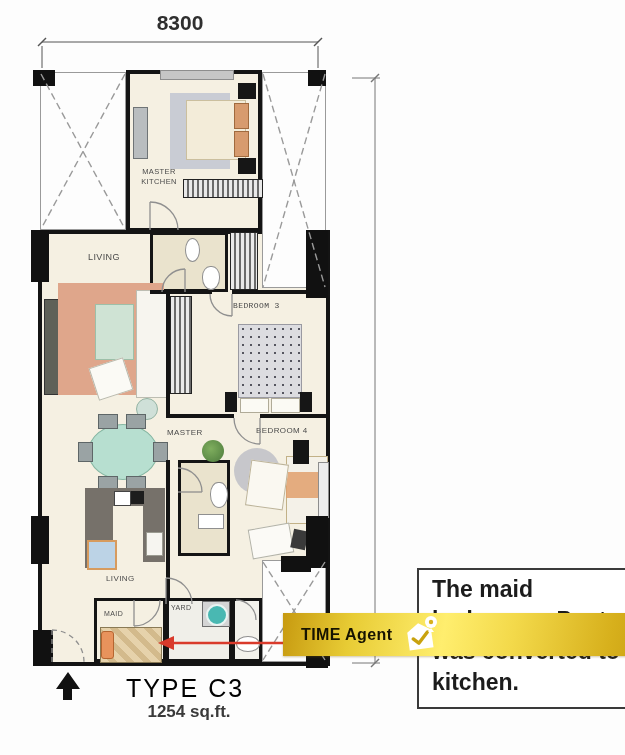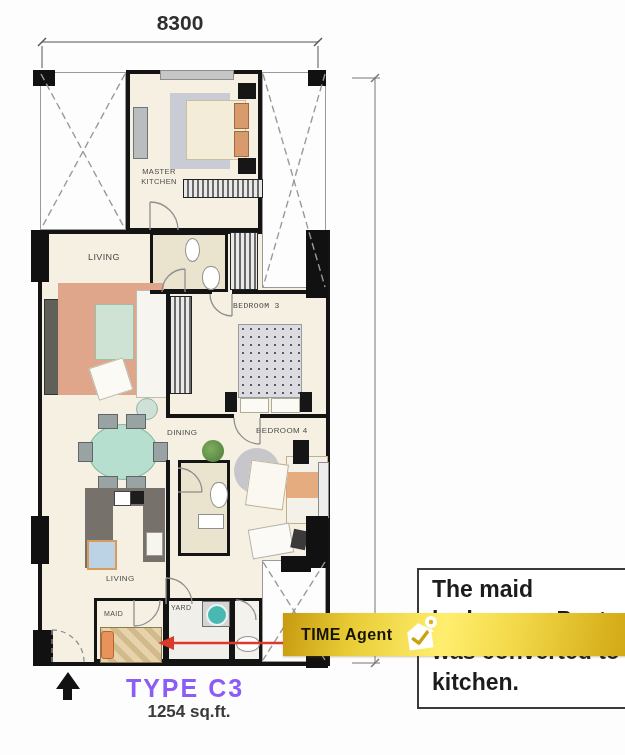--- a/index.html
+++ b/index.html
@@ -17,21 +17,21 @@
   .note-box{position:absolute;left:417px;top:568px;width:200px;height:133px;background:#fff;
     border:2.5px solid #3a3a3a;z-index:10;padding:4px 0 0 13px;}
   .note-line{font-size:23px;line-height:31px;font-weight:600;color:#1c1c1c;white-space:nowrap;}
   .banner{position:absolute;left:283px;top:613px;width:383px;height:43px;z-index:20;
     background:linear-gradient(100deg,#c79a10 0%,#e8cc35 18%,#ffee6e 42%,#f3d94a 60%,#d7b01c 85%,#c49a0e 100%);
     box-shadow:0 1px 2px rgba(120,90,0,.35);display:flex;align-items:center;}
   .banner-agent{font-weight:bold;font-size:16px;color:#161300;letter-spacing:.4px;margin-left:18px;white-space:nowrap;}
   .banner-site{font-size:19px;color:#ffffff;margin-left:44px;white-space:nowrap;text-shadow:0 0 2px rgba(140,100,0,.4);}
   .dim-text{position:absolute;color:#2f2f2f;font-weight:600;z-index:6;}
   .plan-title{position:absolute;left:120px;top:674px;width:130px;text-align:center;font-size:25px;
-    font-weight:bold;letter-spacing:2px;color:#8b5cf6;z-index:6;}
+    font-weight:normal;letter-spacing:2px;color:#000000;z-index:6;}
   .plan-area{position:absolute;left:124px;top:702px;width:130px;text-align:center;font-size:17px;
     font-weight:600;color:#3a3a3a;z-index:6;}
 </style>
 </head>
 <body>
 
 <div class="stage">
 
   <div class="dim-text" style="left:140px;top:11px;width:80px;text-align:center;font-size:21px;">8300</div>
 
@@ -129,21 +129,21 @@
   <div class="furn" style="left:202px;top:601px;width:26px;height:24px;background:#d4d4d4;border:1px solid #6e6e6e;"></div>
   <div class="furn" style="left:206px;top:604px;width:18px;height:18px;border-radius:50%;background:#49b8b2;border:2px solid #e9f4f2;"></div>
 
   <div class="furn" style="left:100px;top:627px;width:60px;height:34px;border:1px solid #8a7a55;
        background:repeating-linear-gradient(45deg,#e6d2ab 0 6px,#d3ba8c 6px 12px);"></div>
   <div class="furn" style="left:101px;top:631px;width:11px;height:26px;background:#e8935c;border:1px solid #b56530;border-radius:3px;"></div>
 
   <div class="room-label" style="left:131px;top:167px;width:56px;white-space:normal;text-align:center;font-size:7.5px;line-height:1.35;">MASTER KITCHEN</div>
   <div class="room-label" style="left:88px;top:252px;font-size:9px;">LIVING</div>
   <div class="room-label" style="left:233px;top:301px;font-family:Liberation Mono, monospace;">BEDROOM 3</div>
-  <div class="room-label" style="left:167px;top:428px;">DINING</div>
+  <div class="room-label" style="left:167px;top:428px;">MASTER</div>
   <div class="room-label" style="left:256px;top:426px;">BEDROOM 4</div>
   <div class="room-label" style="left:106px;top:574px;">LIVING</div>
   <div class="room-label" style="left:104px;top:610px;font-size:7px;">MAID</div>
   <div class="room-label" style="left:171px;top:604px;font-size:7px;">YARD</div>
 
   <svg class="overlay" width="625" height="755" viewBox="0 0 625 755">
 
     <g stroke="#555" stroke-width="1">
       <line x1="42" y1="42" x2="318" y2="42"></line>
       <line x1="42" y1="46" x2="42" y2="68"></line>

